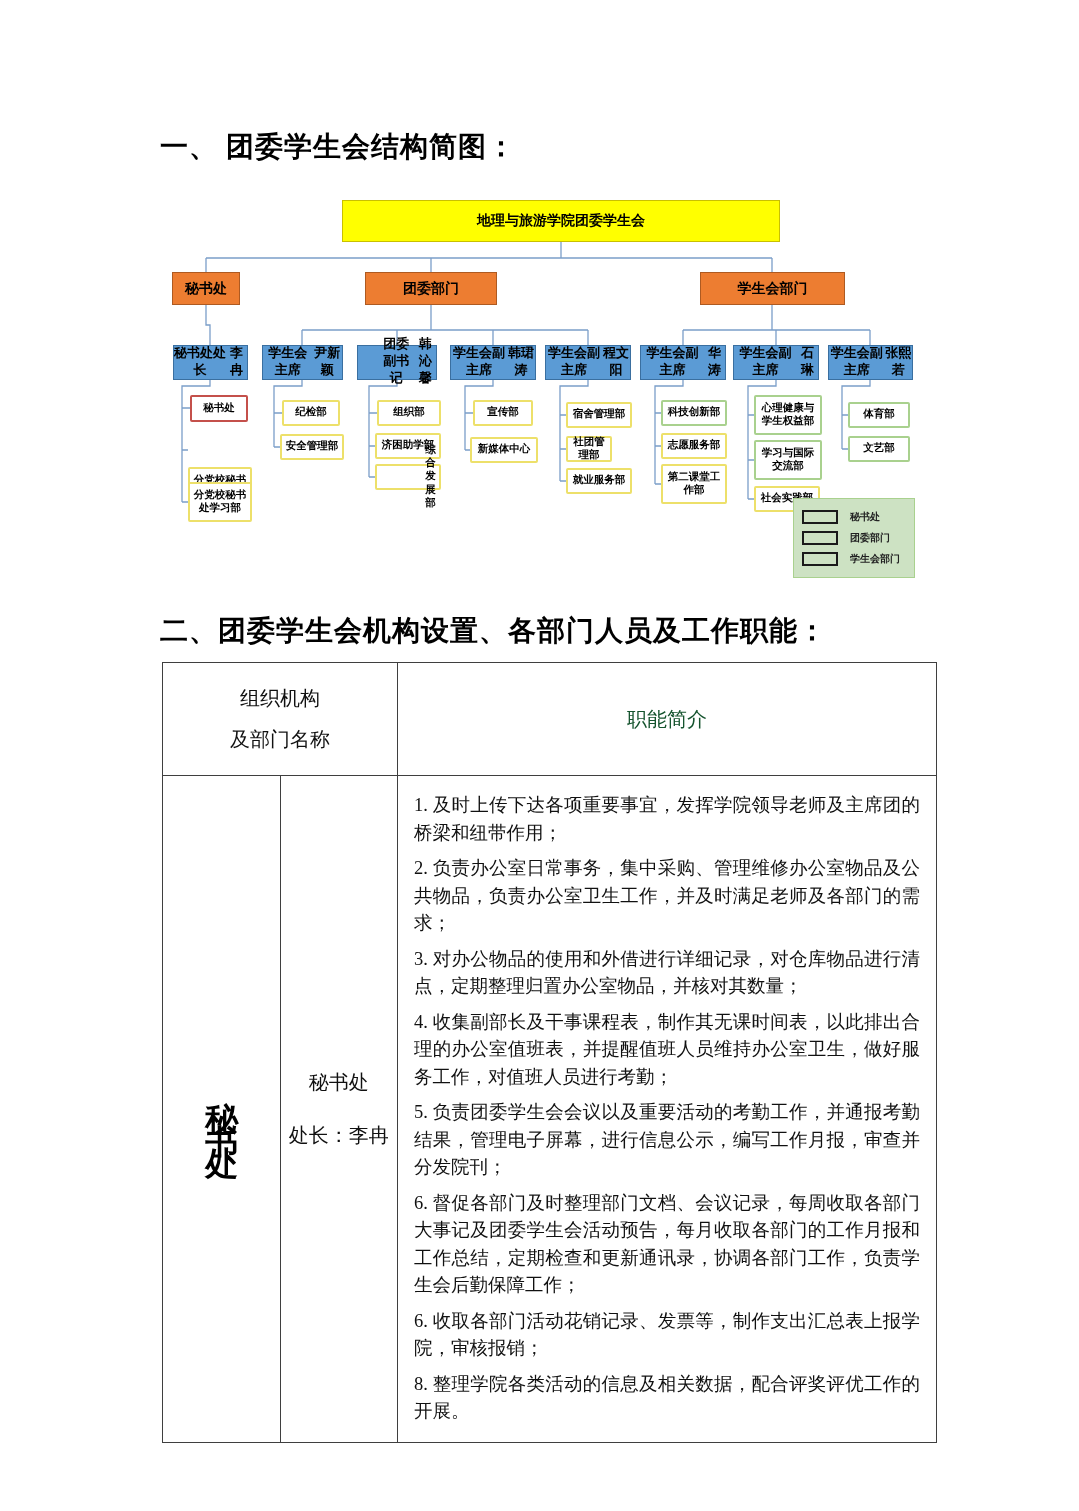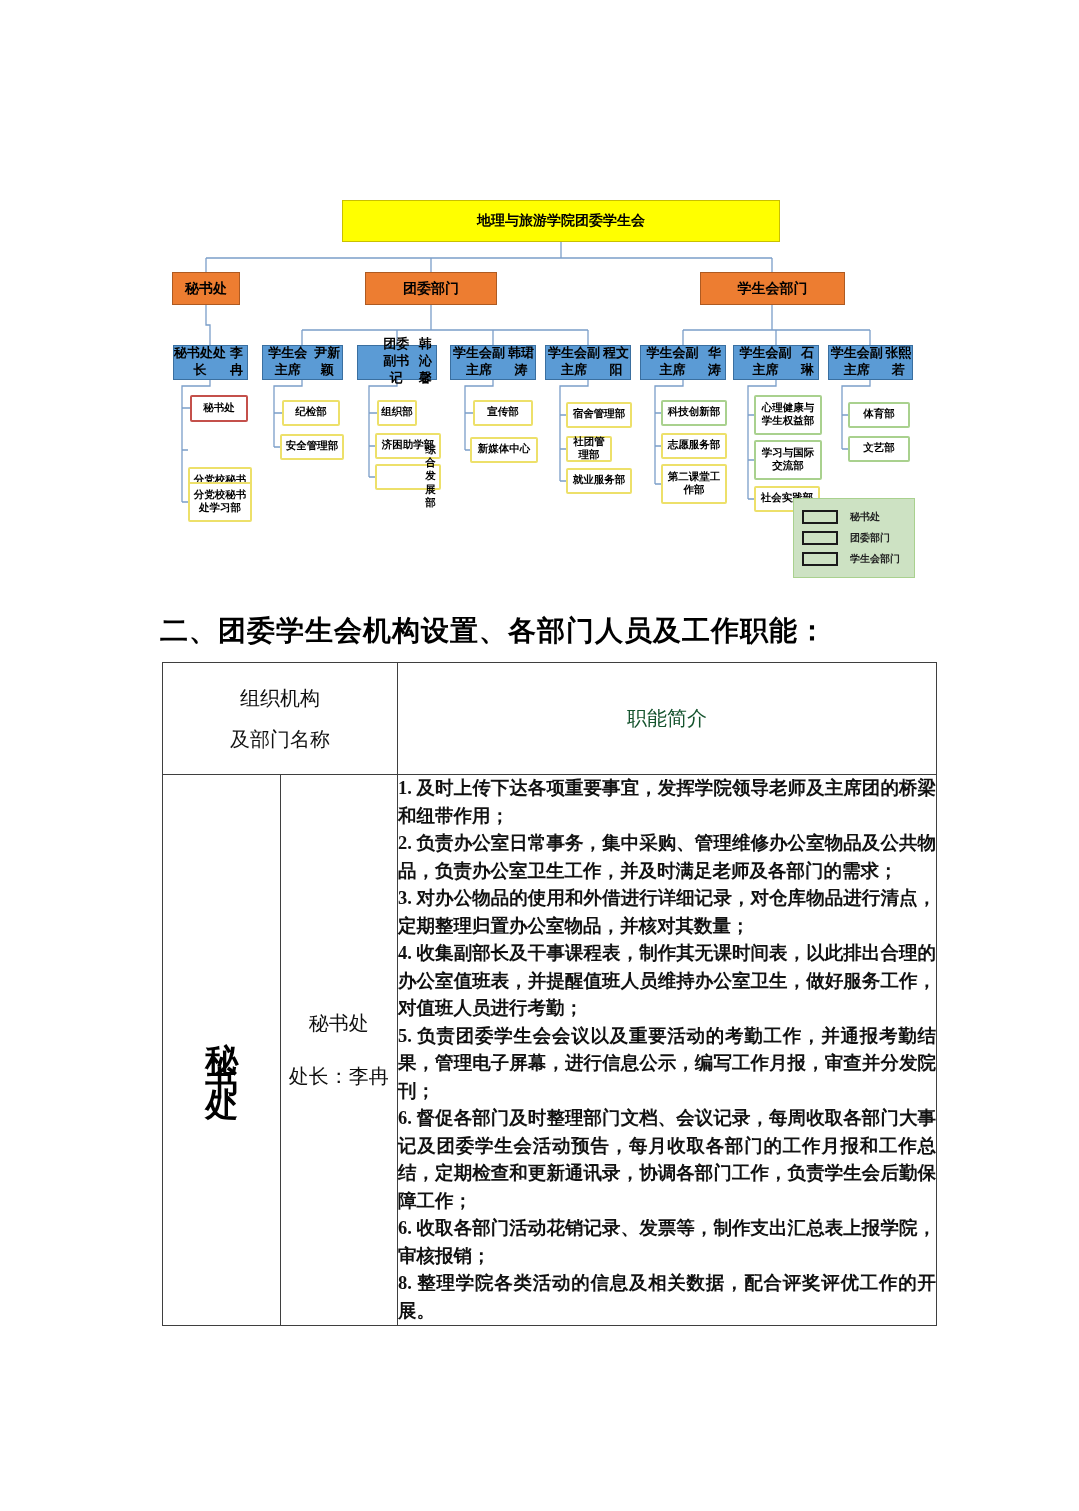--- a/index.html
+++ b/index.html
@@ -26,39 +26,40 @@
   .t-secretariat{border-color:var(--secretariat-border,#C4504B);}
   .legend{position:absolute;background:var(--legend-bg,#CDE2C3);border:1px solid var(--legend-border,#A9D18E);
         box-sizing:border-box;display:flex;flex-direction:column;justify-content:space-evenly;padding:4px 8px;}
   .legend-row{display:flex;align-items:center;gap:12px;}
   .swatch{width:36px;height:14px;border:2px solid;box-sizing:border-box;background:transparent;}
   .legend-label{font-size:10px;font-weight:bold;color:#222;}
 
   
   .info-table{position:absolute;left:162px;top:662px;width:775px;border-collapse:collapse;
         table-layout:fixed;}
-  .info-table td{border:1.6px solid #3f3f3f;box-sizing:border-box;vertical-align:middle;padding:0;}
+  .info-table td{border:1.6px solid #3f3f3f;box-sizing:border-box;vertical-align:middle;padding:8px;}
   .hdr-org{width:235px;height:112px;text-align:center;font-size:20px;color:#111;}
   .hdr-org .hline{margin:14px 0;}
   .hdr-duty{text-align:center;font-size:20px;color:#14532d;}
   .v-cell{width:52px;text-align:center;}
   .vtext{writing-mode:vertical-lr;text-orientation:upright;margin:0 auto;
         font-family:"Liberation Serif","DejaVu Serif",serif;font-weight:bold;font-size:33px;
         letter-spacing:22px;color:#000;}
   .dept-cell{width:183px;text-align:center;font-size:20px;color:#111;}
   .dept-cell .dline{margin:26px 0;}
   .duties-cell{padding:6px 7px 8px 7px;}
-  .duties-cell p{margin:0;font-family:"Liberation Serif","DejaVu Serif",serif;
-        font-size:18.5px;line-height:27.5px;color:#111;text-align:justify;font-weight:bold;}
+  .duties-cell p{margin:8px;font-family:"Liberation Serif","DejaVu Serif",serif;
+        font-size:18.5px;line-height:27.5px;color:#111;text-align:justify;}
 </style>
 </head>
 <body>
 
 <div class="page">
 
+  <h1 class="sec-title" id="title1">一、 团委学生会结构简图：</h1>
 
   <div class="chart">
     <svg class="connectors" viewBox="0 0 770 410">
       <path d="M401,52 V68 M46,68 H612 M46,68 V82 M271,68 V82 M612,68 V82
                M46,115 V135 H50 V155
                M271,115 V140 M142,140 H428 M142,140 V155 M237,140 V155 M333,140 V155 M428,140 V155
                M612,115 V140 M523,140 H710 M523,140 V155 M616,140 V155 M710,140 V155
                M50,190 V196 H22 V312 M22,218 H30 M22,260 H28 M22,312 H28
                M142,190 V196 H114 V257 M114,223 H122 M114,257 H120
                M237,190 V196 H209 V287 M209,223 H217 M209,256 H215 M209,287 H215
@@ -108,21 +109,21 @@
       <span>张熙若</span>
     </div>
 
     <div class="node dept t-secretariat" style="left:30px;top:205px;width:58px;height:27px;">秘书处</div>
     <div class="node dept t-league" style="left:28px;top:240px;width:64px;height:40px;margin-top:37px;">分党校秘书处档案部</div>
     <div class="node dept t-league" style="left:28px;top:292px;width:64px;height:40px;">分党校秘书处学习部</div>
 
     <div class="node dept t-league" style="left:122px;top:210px;width:58px;height:26px;">纪检部</div>
     <div class="node dept t-league" style="left:120px;top:244px;width:64px;height:26px;">安全管理部</div>
 
-    <div class="node dept t-league" style="left:217px;top:210px;width:40px;height:26px;">组织部</div>
+    <div class="node dept t-league" style="left:217px;top:210px;width:64px;height:26px;">组织部</div>
     <div class="node dept t-league" style="left:215px;top:243px;width:66px;height:26px;">济困助学部</div>
     <div class="node dept t-league" style="left:215px;top:274px;width:66px;height:26px;padding-left:47px;">综合发展部</div>
 
     <div class="node dept t-league" style="left:313px;top:210px;width:60px;height:26px;">宣传部</div>
     <div class="node dept t-league" style="left:310px;top:247px;width:68px;height:26px;">新媒体中心</div>
 
     <div class="node dept t-league" style="left:406px;top:212px;width:66px;height:26px;">宿舍管理部</div>
     <div class="node dept t-league" style="left:406px;top:246px;width:46px;height:26px;">社团管理部</div>
     <div class="node dept t-league" style="left:406px;top:278px;width:66px;height:26px;">就业服务部</div>
 

